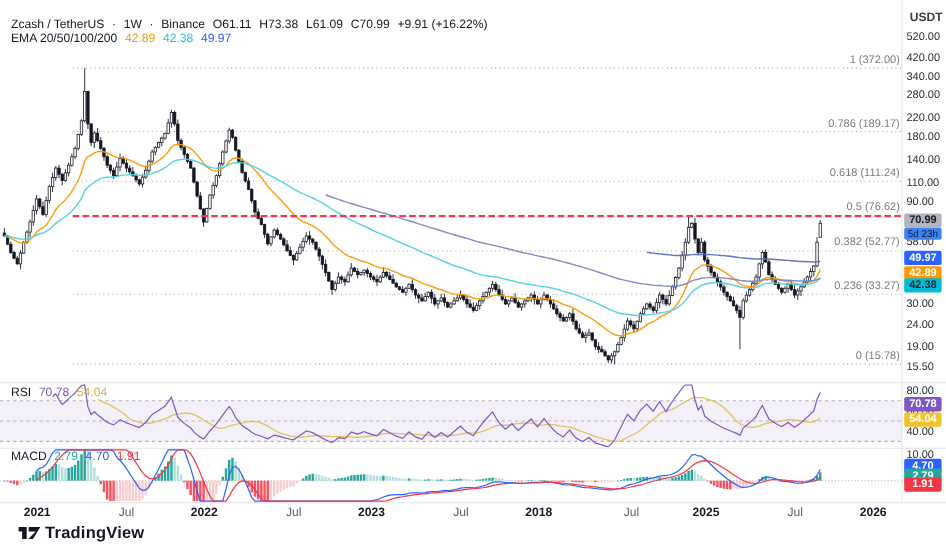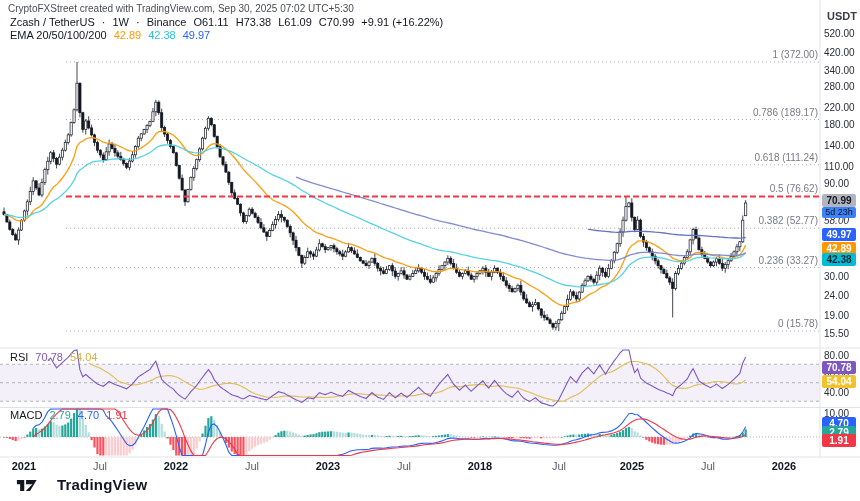--- a/index.html
+++ b/index.html
@@ -7,25 +7,25 @@
   #app{position:relative;width:860px;height:501px;background:#fff;overflow:hidden}
   #chart-svg{position:absolute;left:0;top:0}
   .hline1{position:absolute;left:8px;top:3px;font-size:10px;color:#4a4d57;white-space:nowrap}
   .hline2{position:absolute;left:10px;top:16px;font-size:11px;color:#131722;display:flex;gap:7px;align-items:baseline;white-space:nowrap}
   .hline3{position:absolute;left:10px;top:29px;font-size:11px;color:#131722;display:flex;gap:7px;white-space:nowrap}
   .legend-row{position:absolute;left:10px;font-size:11px;color:#131722;display:flex;gap:7px;white-space:nowrap}
   .badge{position:absolute;left:822px;min-width:34px;text-align:center;font-size:10px;line-height:13px;border-radius:2px;padding:0 3px;font-weight:bold}
   .badge.small{font-size:9px;line-height:11px;font-weight:normal}
   .tick{position:absolute;left:824px;font-size:10px;color:#2a2e39;line-height:11px;white-space:nowrap}
   .fiblabel{position:absolute;right:42px;font-size:10px;color:#787b86;line-height:11px;white-space:nowrap}
-  .timelabel{position:absolute;font-size:11px;line-height:12px;text-align:center;width:44px;margin-left:-22px}
+  .timelabel{position:absolute;font-size:11px;line-height:12px;text-align:right;width:44px;margin-left:-22px}
   .timelabel.major{color:#131722;font-weight:bold}
   .timelabel.minor{color:#5a5e6b}
   .currency{position:absolute;left:827px;top:10px;font-size:11px;color:#3a3e47;font-weight:bold}
-  .footer{position:absolute;left:16px;top:476px;display:flex;align-items:flex-end;gap:19px}
+  .footer{position:absolute;left:16px;top:476px;display:flex;align-items:center;gap:3px}
   .footer-text{font-size:15px;font-weight:bold;color:#131722;letter-spacing:.2px}
   .ohlc-pair i{font-style:normal}
   .ohlc-pair b{font-weight:normal}
 </style>
 </head>
 <body>
 
 <div id="app">
 
   <svg id="chart-svg" width="860" height="501">
@@ -835,21 +835,21 @@
   <div id="overlay">
       <div class="tick" style="top: 28px;">520.00</div>
       <div class="tick" style="top: 47px;">420.00</div>
       <div class="tick" style="top: 65px;">340.00</div>
       <div class="tick" style="top: 81px;">280.00</div>
       <div class="tick" style="top: 102px;">220.00</div>
       <div class="tick" style="top: 119px;">180.00</div>
       <div class="tick" style="top: 140px;">140.00</div>
       <div class="tick" style="top: 161px;">110.00</div>
       <div class="tick" style="top: 178px;">90.00</div>
-      <div class="tick" style="top: 215px; font-style: italic;">58.00</div>
+      <div class="tick" style="top: 215px;">58.00</div>
       <div class="tick" style="top: 271px;">30.00</div>
       <div class="tick" style="top: 290px;">24.00</div>
       <div class="tick" style="top: 310px;">19.00</div>
       <div class="tick" style="top: 328px;">15.50</div>
       <div class="tick" style="top: 350px;">80.00</div>
       <div class="tick" style="top: 369px;">60.00</div>
       <div class="tick" style="top: 387px;">40.00</div>
       <div class="tick" style="top: 408px;">10.00</div>
       <div class="fiblabel" style="top: 49px;">1 (372.00)</div>
       <div class="fiblabel" style="top: 107px;">0.786 (189.17)</div>
@@ -864,21 +864,20 @@
       <div class="timelabel minor" style="left: 252px; top: 460px;">Jul</div>
       <div class="timelabel major" style="left: 328px; top: 460px;">2023</div>
       <div class="timelabel minor" style="left: 404px; top: 460px;">Jul</div>
       <div class="timelabel major" style="left: 480px; top: 460px;">2018</div>
       <div class="timelabel minor" style="left: 559px; top: 460px;">Jul</div>
       <div class="timelabel major" style="left: 632px; top: 460px;">2025</div>
       <div class="timelabel minor" style="left: 708px; top: 460px;">Jul</div>
       <div class="timelabel major" style="left: 784px; top: 460px;">2026</div>
     </div>
 
-  <div class="hline1">CryptoFXStreet created with TradingView.com, Sep 30, 2025 07:02 UTC+5:30</div>
 
   <div class="hline2">
     <span>Zcash / TetherUS</span>
     <span>·</span>
     <span>1W</span>
     <span>·</span>
     <span>Binance</span>
     <span class="ohlc-pair"><i>O</i><b>61.11</b></span>
     <span class="ohlc-pair"><i>H</i><b>73.38</b></span>
     <span class="ohlc-pair"><i>L</i><b>61.09</b></span>

